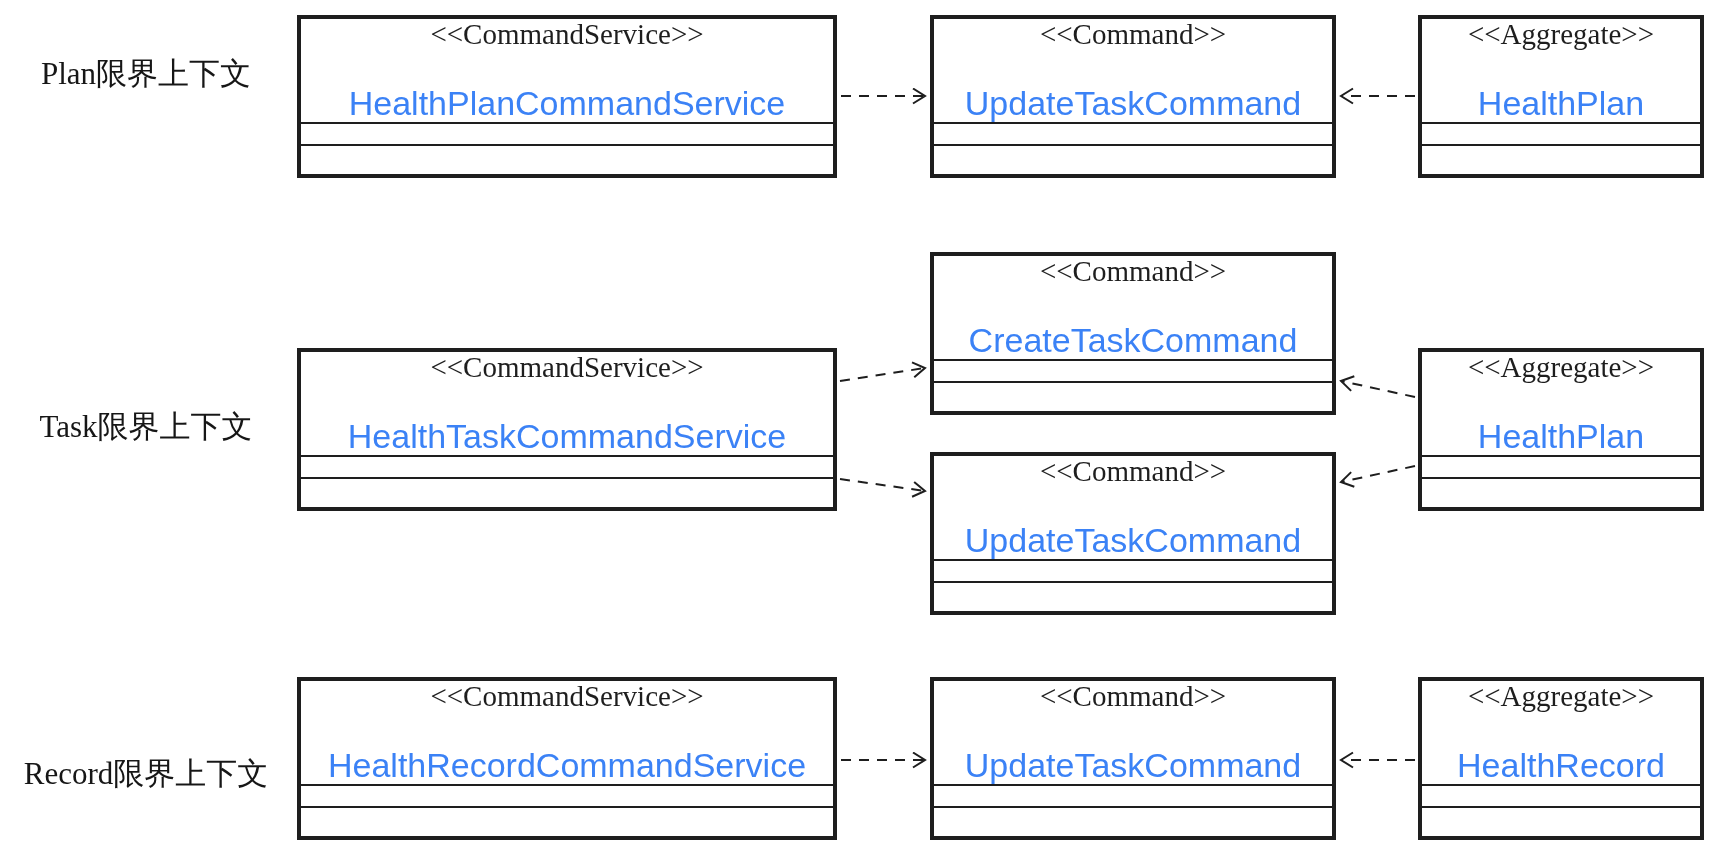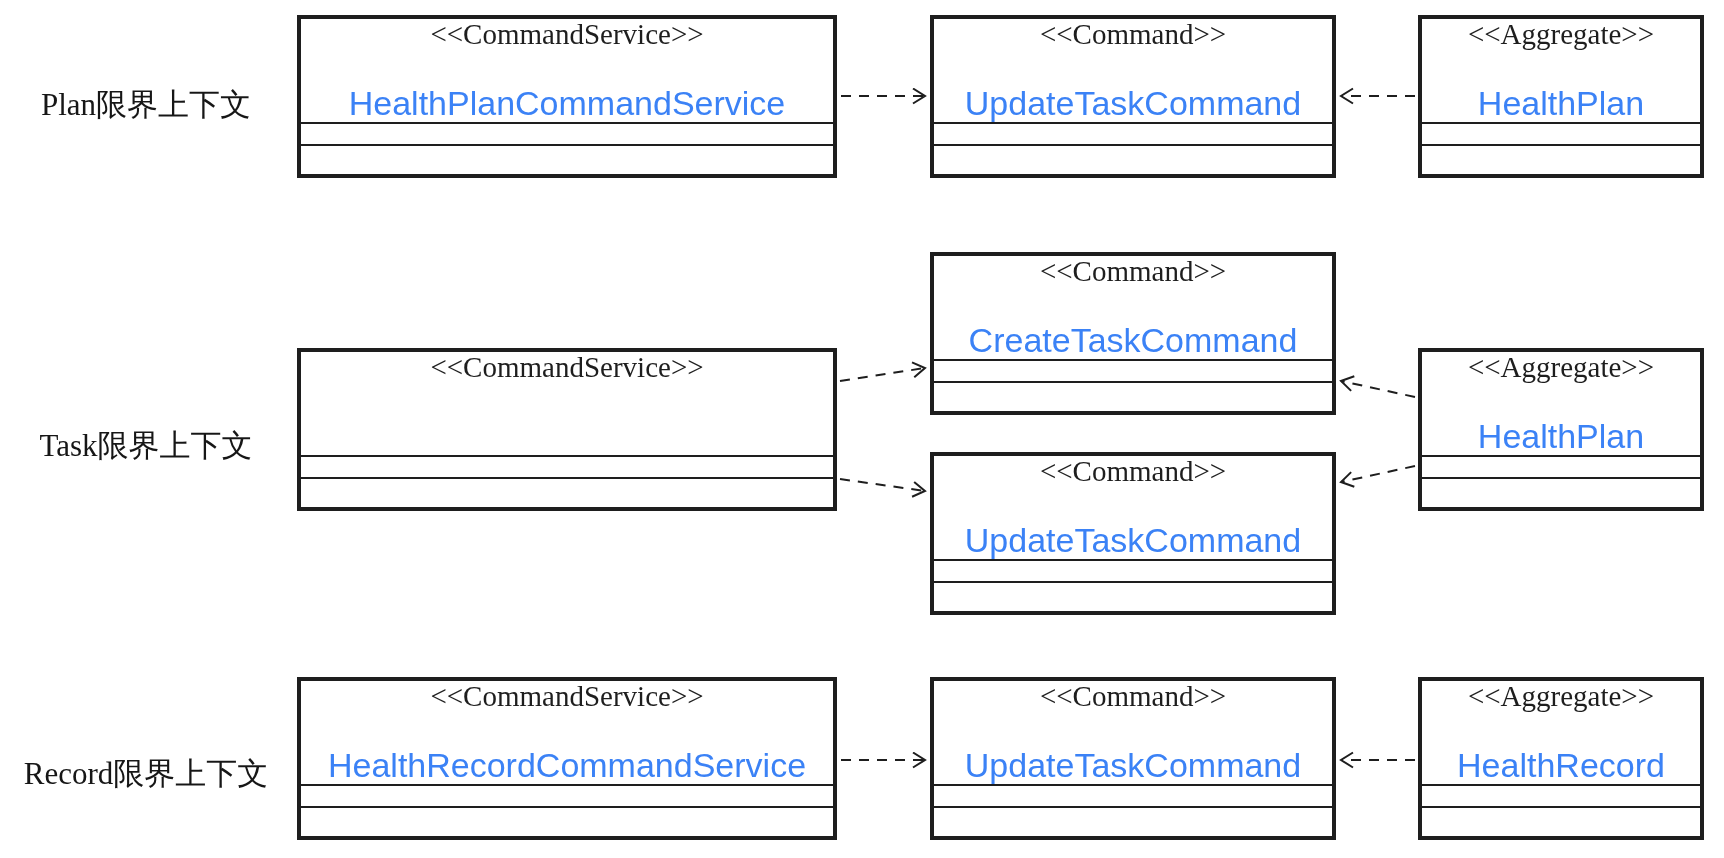--- a/index.html
+++ b/index.html
@@ -87,22 +87,22 @@
       <path d="M1415,96 L1341,96" marker-end="url(#chev)"></path>
       <path d="M840,381 L925,368" marker-end="url(#chev)"></path>
       <path d="M840,479 L925,491" marker-end="url(#chev)"></path>
       <path d="M1415,397 L1341,381" marker-end="url(#chev)"></path>
       <path d="M1415,466 L1341,482" marker-end="url(#chev)"></path>
       <path d="M841,760 L925,760" marker-end="url(#chev)"></path>
       <path d="M1415,760 L1341,760" marker-end="url(#chev)"></path>
     </g>
   </svg>
 
-  <div class="ctx-label" style="top:87px;font-family:Liberation Serif, serif;">Plan限界上下文</div>
-  <div class="ctx-label" style="top:428px;text-align:center;">Task限界上下文</div>
+  <div class="ctx-label" style="top:56px;font-family:Liberation Serif, serif;">Plan限界上下文</div>
+  <div class="ctx-label" style="top:409px;text-align:center;">Task限界上下文</div>
   <div class="ctx-label" style="top:744px;margin-top:12px;">Record限界上下文</div>
 
   <div class="uml-box" style="left:297px; top:15px; width:540px; height:163px;">
     <div class="compartment-title">
       <div class="stereotype">&lt;&lt;CommandService&gt;&gt;</div>
       <div class="class-name">HealthPlanCommandService</div>
     </div>
     <div class="compartment-attrs"></div>
     <div class="compartment-ops"></div>
   </div>
@@ -121,20 +121,21 @@
       <div class="stereotype">&lt;&lt;Aggregate&gt;&gt;</div>
       <div class="class-name">HealthPlan</div>
     </div>
     <div class="compartment-attrs"></div>
     <div class="compartment-ops"></div>
   </div>
 
   <div class="uml-box" style="left:297px; top:348px; width:540px; height:163px;">
     <div class="compartment-title">
       <div class="stereotype">&lt;&lt;CommandService&gt;&gt;</div>
+      <div class="class-name">HealthTaskCommandService</div>
     </div>
     <div class="compartment-attrs"></div>
     <div class="compartment-ops"></div>
   </div>
 
   <div class="uml-box" style="left:930px; top:252px; width:406px; height:163px;">
     <div class="compartment-title">
       <div class="stereotype">&lt;&lt;Command&gt;&gt;</div>
       <div class="class-name">CreateTaskCommand</div>
     </div>

